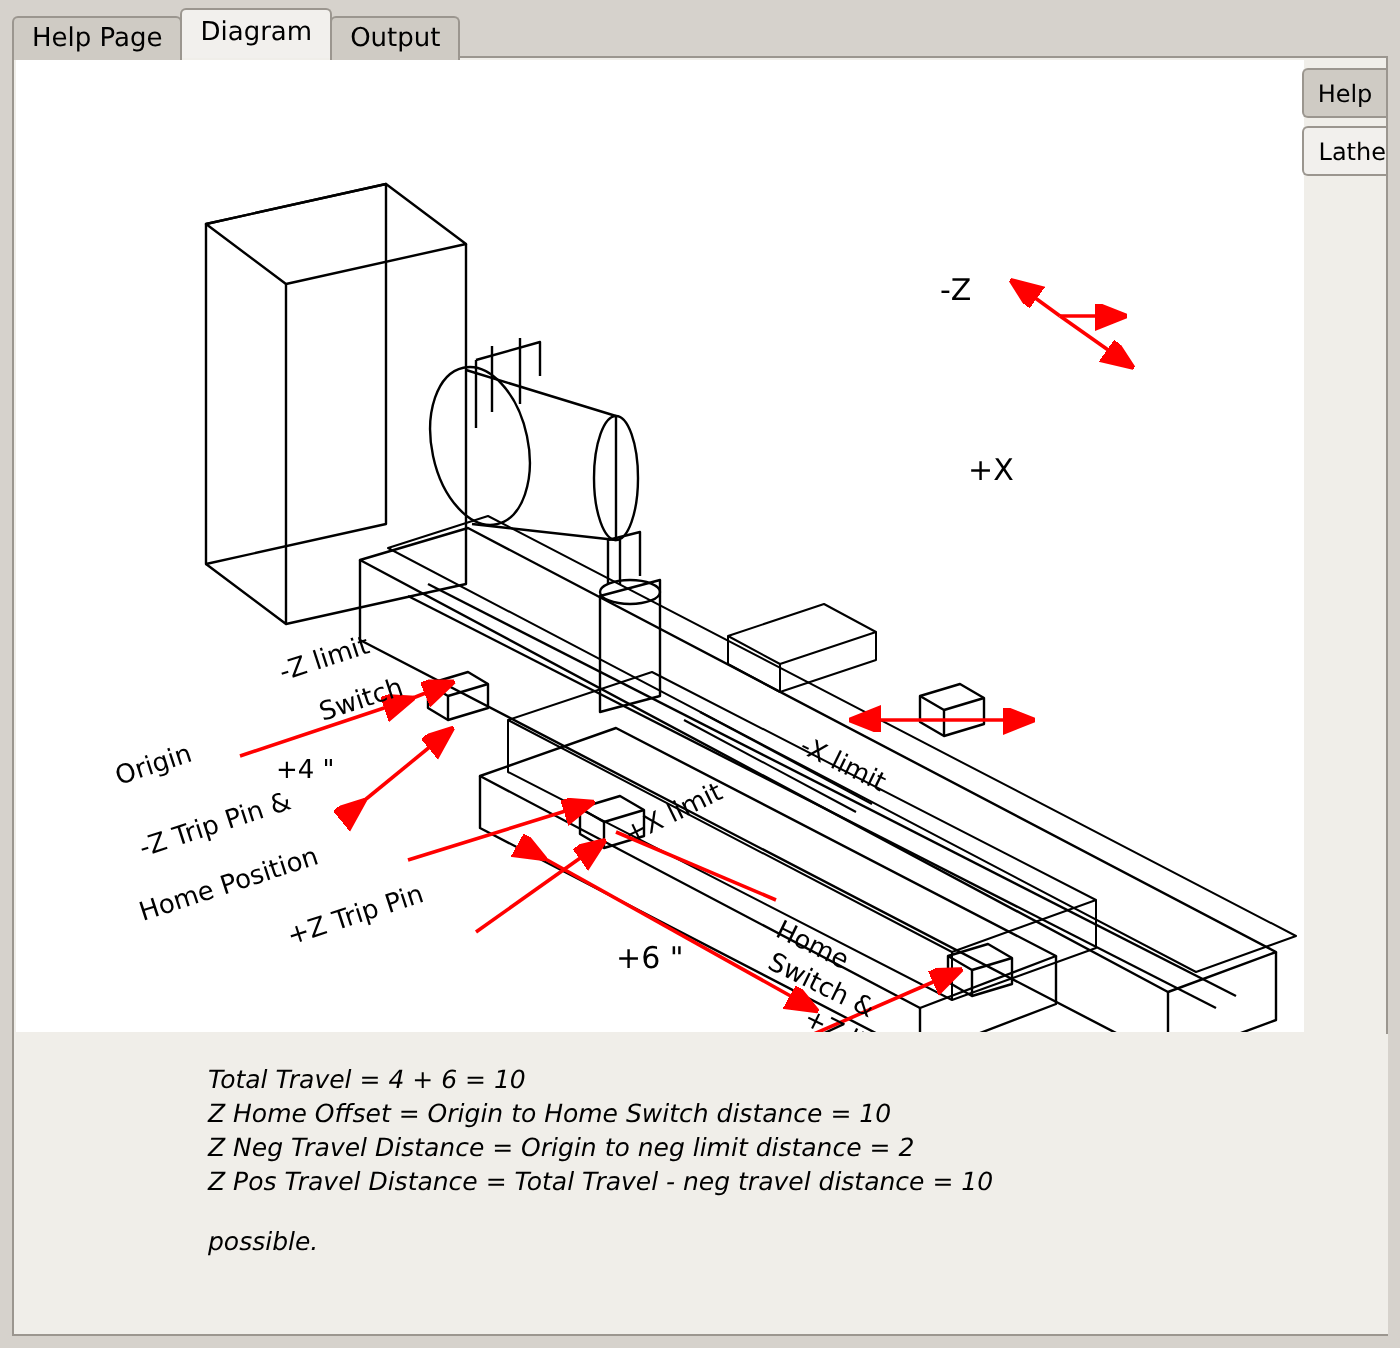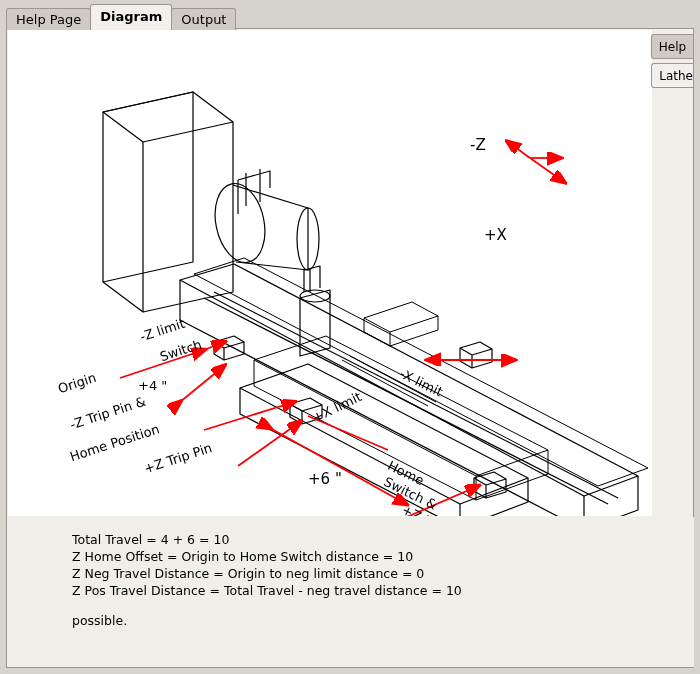--- a/index.html
+++ b/index.html
@@ -39,21 +39,21 @@
     border-radius: 3px 3px 0 0;
     margin-right: -1px;
     box-sizing: border-box;
     position: relative;
     top: 1px;
   }
   .tab.active {
     background: #f2f0ed;
     height: 25px;
     line-height: 24px;
-    font-weight: bold;
+    font-weight: normal;
     z-index: 6;
     top: 0;
   }
   
   .panel {
     position: absolute;
     left: 6px;
     top: 28px;
     width: 688px;
     height: 640px;
@@ -98,25 +98,26 @@
     text-align: right;
   }
   
   .notes {
     position: absolute;
     left: 1px;
     top: 488px;
     width: 686px;
     height: 150px;
     background: #f0eee9;
-    padding: 14px 0 0 64px;
+    padding: 14px 0 0 96px;
     box-sizing: border-box;
     font-size: 12.5px;
     color: #000;
     line-height: 17px;
+    font-style: italic;
   }
   .notes .line { white-space: nowrap; }
   .notes .gap { height: 13px; }
   
   .lbl {
     position: absolute;
     font-family: "DejaVu Sans", sans-serif;
     font-size: 13px;
     color: #000;
     white-space: nowrap;
@@ -267,20 +268,20 @@
         <span>Help</span>
       </div>
       <div class="sidetab active">
         <span>Lathe</span>
       </div>
     </div>
 
     <div class="notes">
       <div class="line">Total Travel = 4 + 6 = 10</div>
       <div class="line">Z Home Offset = Origin to Home Switch distance = 10</div>
-      <div class="line">Z Neg Travel Distance = Origin to neg limit distance = 0</div>
+      <div class="line">Z Neg Travel Distance = Origin to neg limit distance = 2</div>
       <div class="line">Z Pos Travel Distance = Total Travel - neg travel distance = 10</div>
       <div class="gap"></div>
       <div class="line">possible.</div>
     </div>
 
   </div>
 </div>
 
 </body></html>

